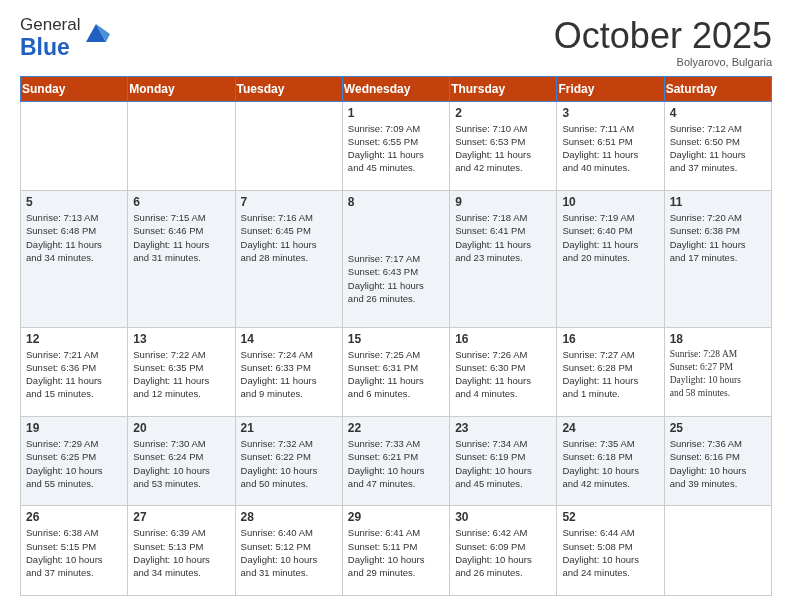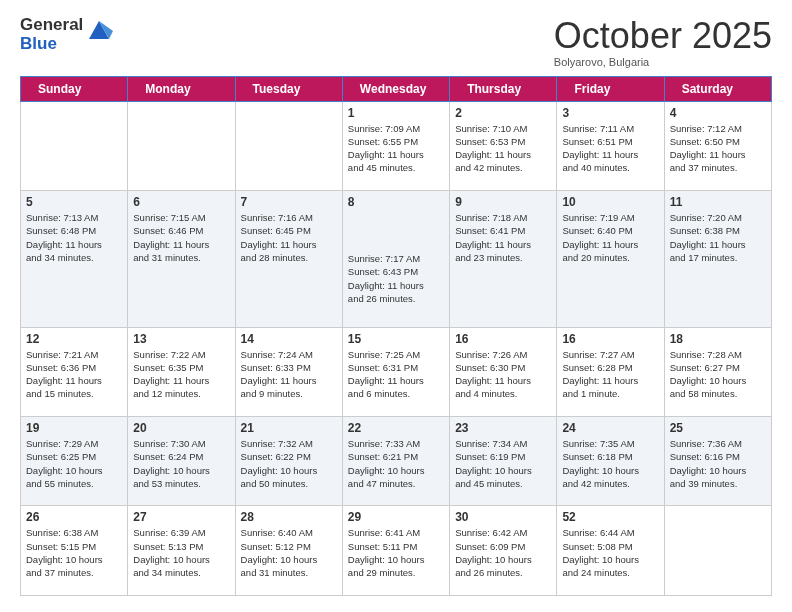--- a/index.html
+++ b/index.html
@@ -22,44 +22,45 @@
       align-items: flex-start;
       justify-content: space-between;
       margin-bottom: 8px;
     }
     .logo-text {
       display: flex;
       flex-direction: column;
       line-height: 1.1;
     }
     .title-block {
+      text-align: right;
     }
     .month-title {
       font-size: 36px;
       font-weight: 300;
       color: #333;
       line-height: 1.1;
     }
     .location {
       font-size: 11px;
       color: #555;
     }
     .calendar {
       flex: 1;
       border: 1px solid #ccc;
       border-collapse: collapse;
       width: 100%;
       table-layout: fixed;
     }
     .calendar th {
-      background-color: #be185d;
+      background-color: #c2410c;
       color: #fff;
       font-size: 12px;
       font-weight: bold;
-      padding: 5px 17px;
+      padding: 5px 1px;
       text-align: left;
       border: 1px solid #4080d0;
     }
     .calendar td {
       border: 1px solid #ccc;
       vertical-align: top;
       padding: 4px 5px;
       font-size: 10px;
       color: #333;
       height: 78px;
@@ -92,22 +93,22 @@
       align-items: center;
     }
   </style>
 </head>
 <body>
 
 <div class="page">
   <div class="header">
     <div class="logo-wrapper">
       <div class="logo-text">
-        <span style="font-size:17px;font-weight:bold;color:#333;line-height:1.1;">General</span>
-        <span style="font-size:17px;font-weight:bold;color:#2060c0;line-height:1.1;">Blue</span>
+        <span style="font-size:17px;font-weight:normal;color:#333;line-height:1.1;">General</span>
+        <span style="font-size:23px;font-weight:bold;color:#2060c0;line-height:1.1;">Blue</span>
       </div>
       <svg width="28" height="28" viewBox="0 0 28 28" style="margin-left:2px;margin-top:-8px;">
         <polygon points="4,22 14,4 24,22" fill="#2060c0"></polygon>
         <polygon points="14,4 24,22 28,14" fill="#4a90d9"></polygon>
       </svg>
     </div>
     <div class="title-block">
       <div class="month-title">October 2025</div>
       <div class="location">Bolyarovo, Bulgaria</div>
     </div>
@@ -248,21 +249,21 @@
           </td>
           <td>
             <span class="day-number">16</span>
             <div class="day-info" style="white-space: pre-line;">Sunrise: 7:27 AM
 Sunset: 6:28 PM
 Daylight: 11 hours
 and 1 minute.</div>
           </td>
           <td>
             <span class="day-number">18</span>
-            <div class="day-info" style="white-space: pre-line;">Sunrise: 7:28 AM
+            <div class="day-info" style="white-space: pre-line; font-family: Liberation Serif, serif;">Sunrise: 7:28 AM
 Sunset: 6:27 PM
 Daylight: 10 hours
 and 58 minutes.</div>
           </td>
         </tr>
         <tr class="row-shaded">
           <td>
             <span class="day-number">19</span>
             <div class="day-info" style="white-space: pre-line;">Sunrise: 7:29 AM
 Sunset: 6:25 PM

